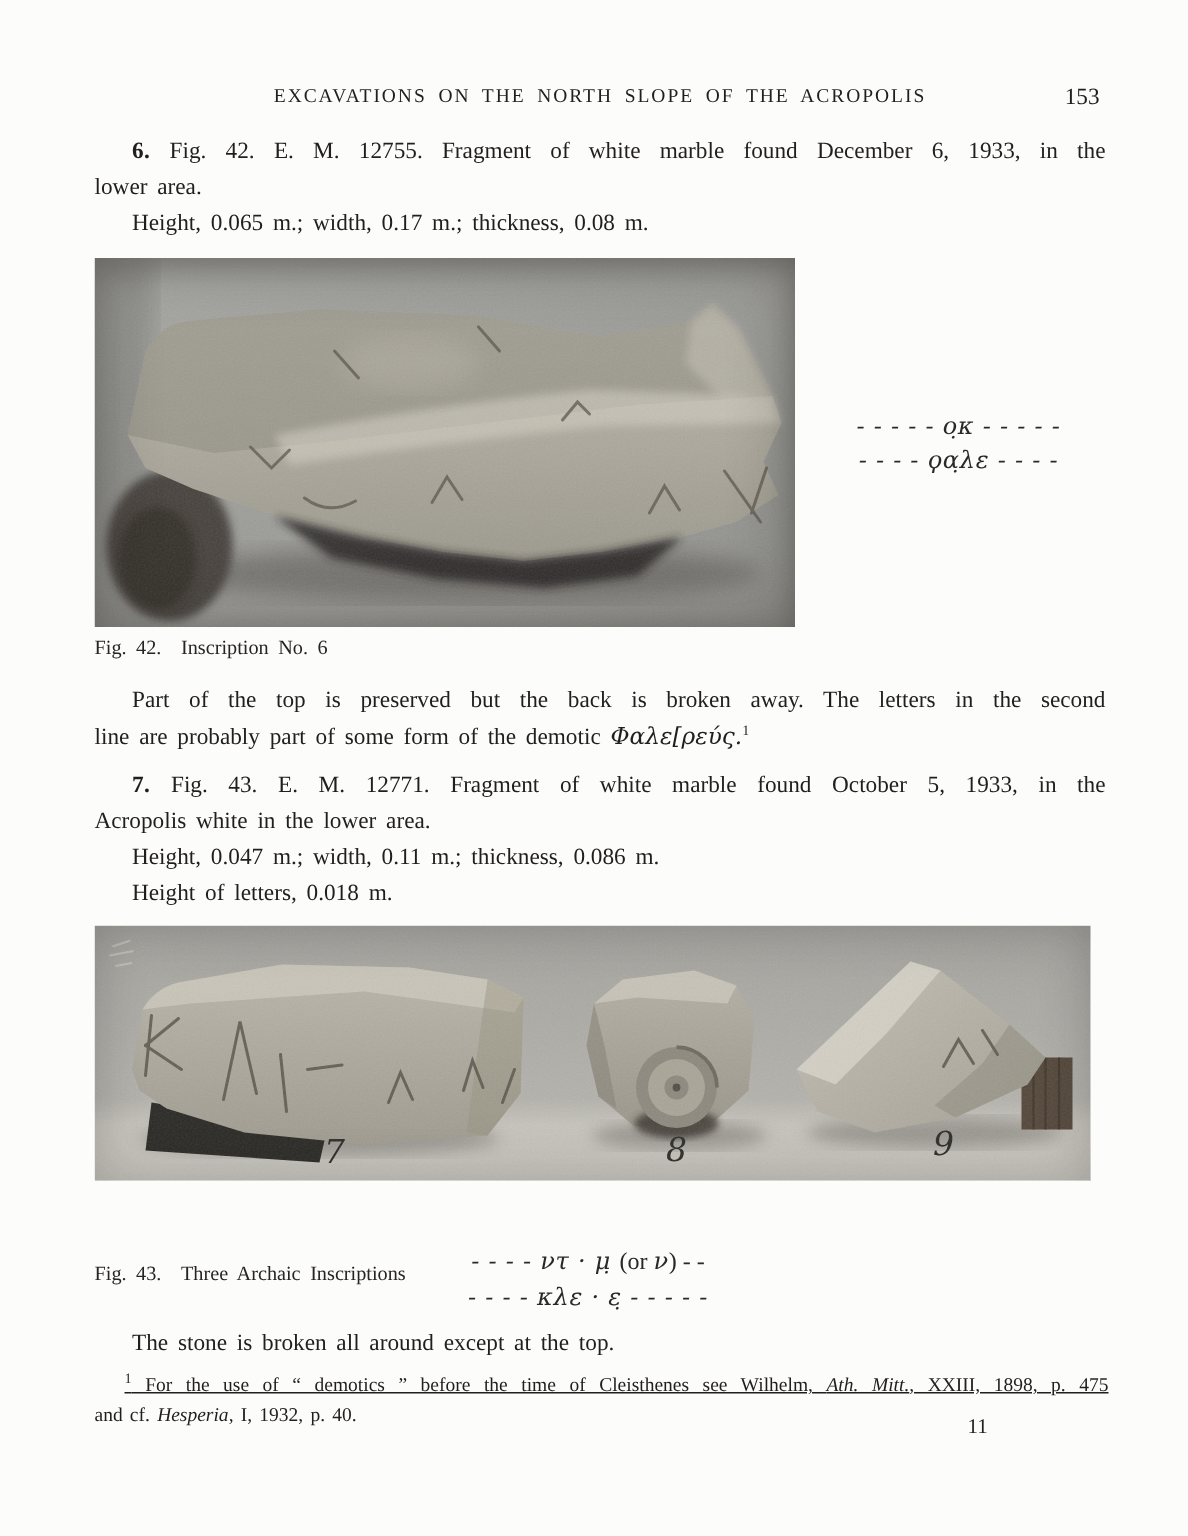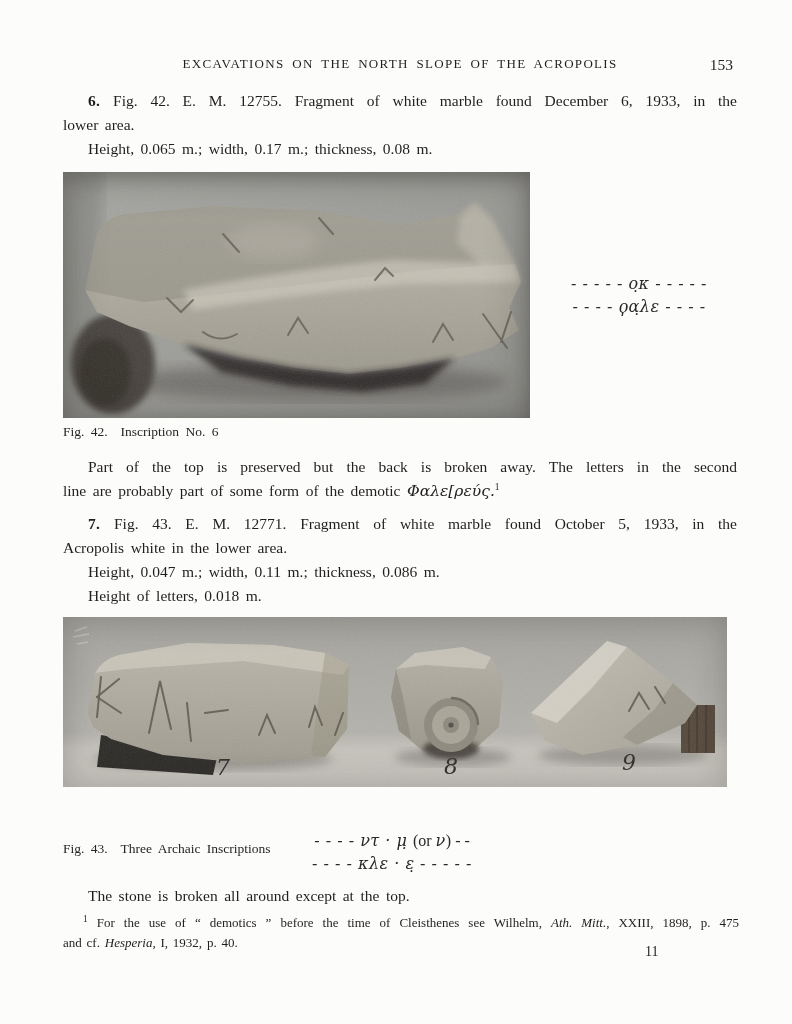--- a/index.html
+++ b/index.html
@@ -220,19 +220,19 @@
   <div class="abs reading" style="left:63px;top:829px;width:658px;">
     <div><span>- - - -  ντ · μ̣ </span><span class="rom">(or </span><span>ν</span><span class="rom">) - -</span></div>
     <div>- - - -  κλε · ε̣  - - - - -</div>
   </div>
 
   <div class="abs" style="left:63px;top:884px;width:674px;">
     <div class="line ind">The stone is broken all around except at the top.</div>
   </div>
 
   <div class="abs" style="left:63px;top:913px;width:676px;">
-    <div class="fline jline" style="text-indent:20px;"><sup>1</sup><span> For the use of “ demotics ” before the time of Cleisthenes see Wilhelm, </span><i>Ath. Mitt.</i><span>, XXIII, 1898, p. 475</span></div>
+    <div class="fline jline" style="text-indent:20px;text-decoration:underline;"><sup>1</sup><span> For the use of “ demotics ” before the time of Cleisthenes see Wilhelm, </span><i>Ath. Mitt.</i><span>, XXIII, 1898, p. 475</span></div>
     <div class="fline"><span>and cf. </span><i>Hesperia</i><span>, I, 1932, p. 40.</span></div>
   </div>
 
   <div class="abs pgnum" style="left:645px;top:944px;">11</div>
 
 </div>
 
 </body></html>

